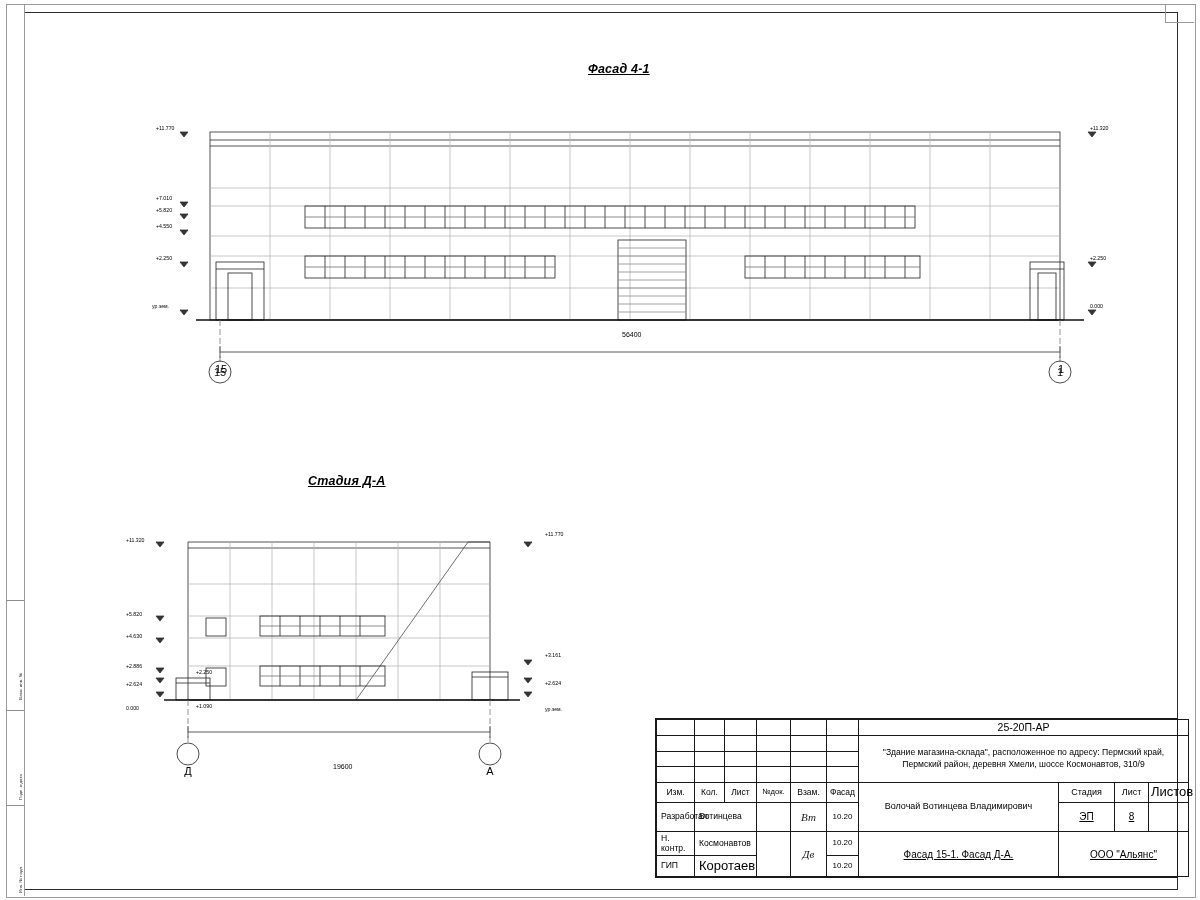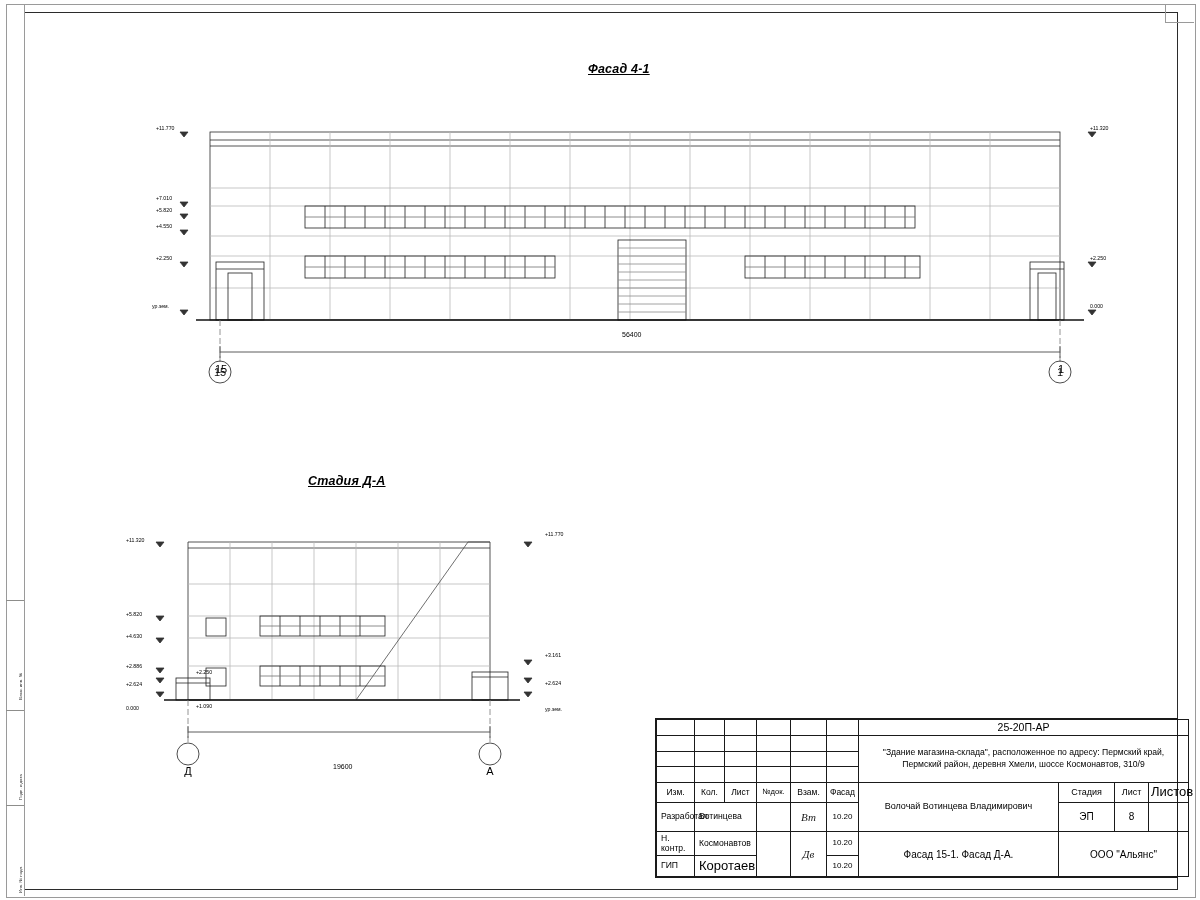--- a/index.html
+++ b/index.html
@@ -19,21 +19,21 @@
 
   svg{display:block;}
   .dwg{position:absolute;}
 
   
   .stamp{position:absolute;left:655px;top:718px;width:521px;height:158px;border:1px solid #1a1a1a;
          font-size:8.5px;line-height:1.1;}
   .stamp table{border-collapse:collapse;width:100%;height:100%;table-layout:fixed;}
   .stamp td{border:1px solid #1a1a1a;padding:0 2px;vertical-align:middle;text-align:center;}
   .stamp .l{text-align:left;padding-left:4px;}
-  .stamp .big{font-size:10px;}
+  .stamp .big{font-size:10px;text-decoration:underline;}
   .stamp .code{font-size:10.5px;}
   .sig{font-family:"Liberation Serif",serif;font-style:italic;font-size:11px;color:#1b1b1b;margin-top:12px;}
   .lbl{font-size:5.2px;}
 </style>
 </head>
 <body>
 
 <div class="sheet">
 
   <div class="frame-outer"></div>

